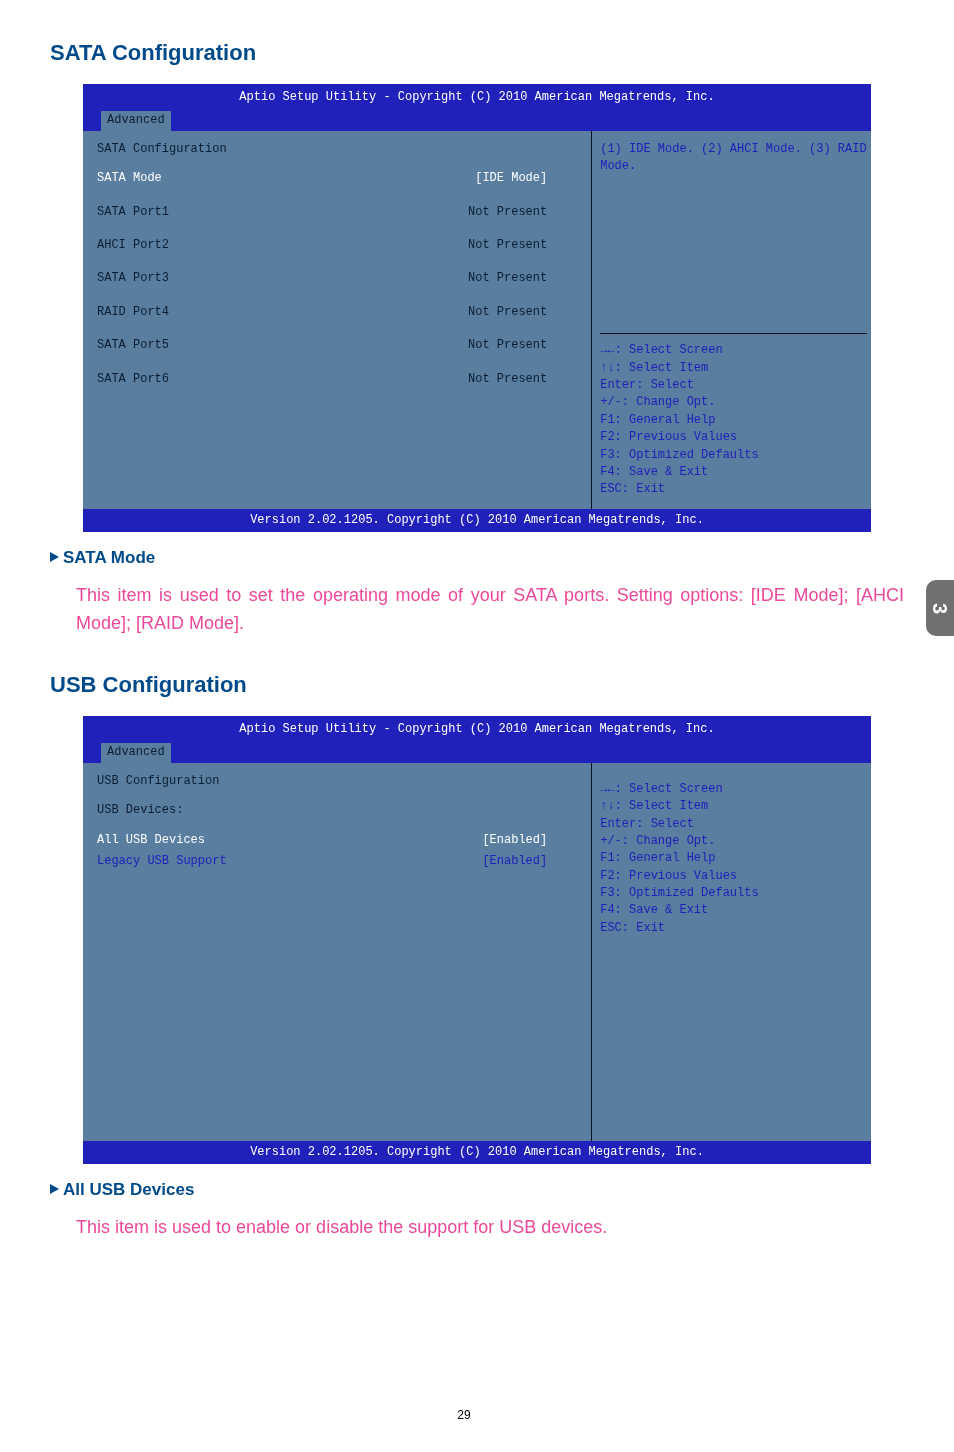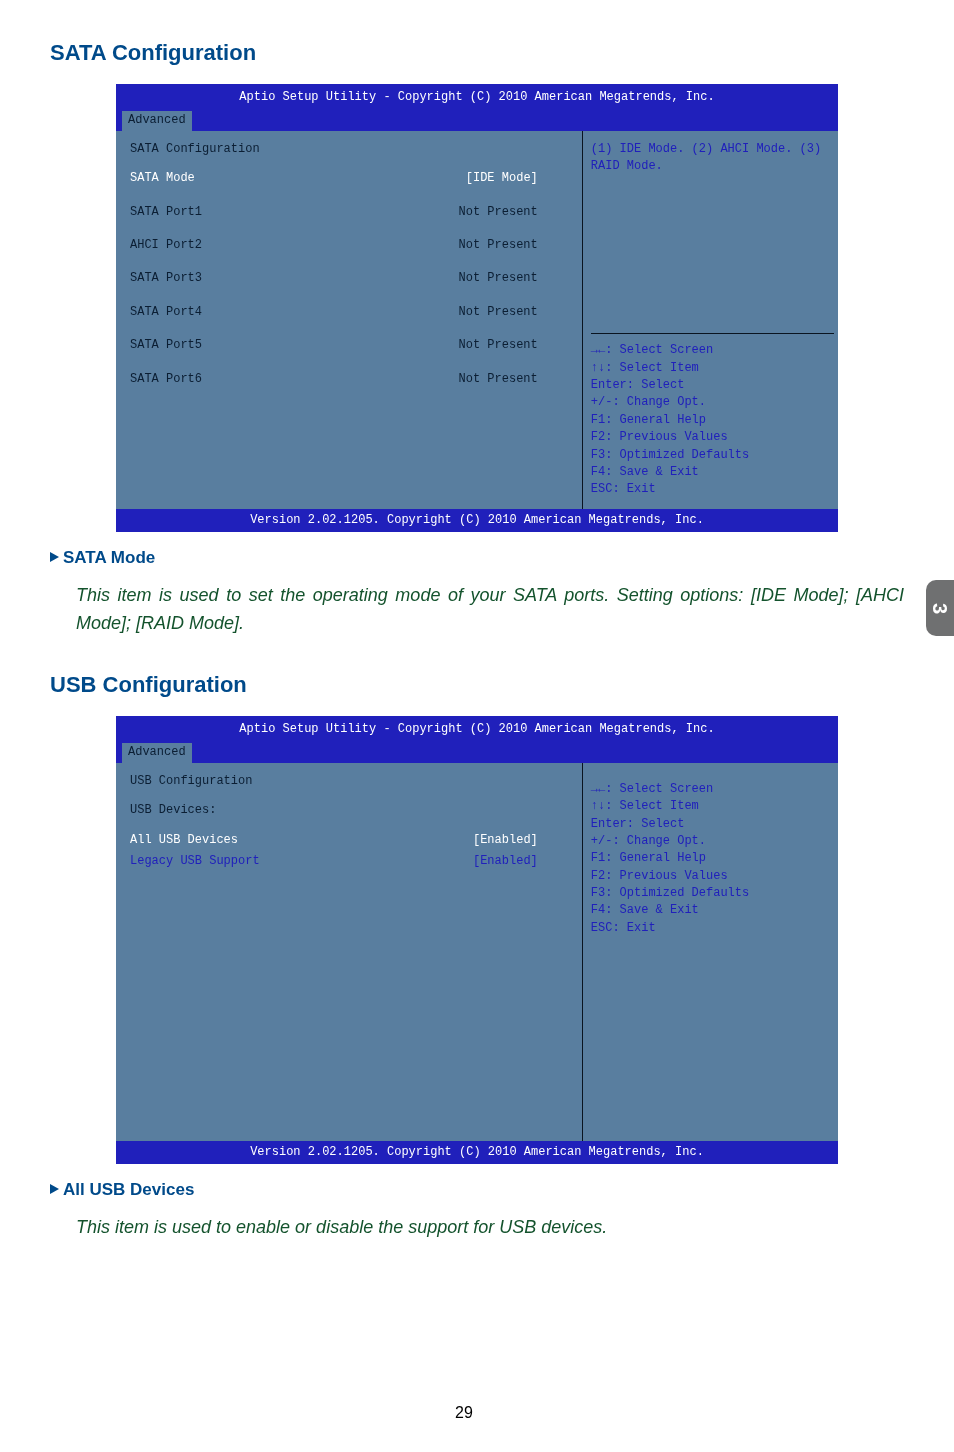--- a/index.html
+++ b/index.html
@@ -13,37 +13,37 @@
   }
   .page {
     padding: 40px 50px 30px 50px;
   }
   .heading {
     color: #004a8a;
     font-size: 22px;
     font-weight: bold;
   }
   .bios-window {
-    width: 722px;
+    width: 788px;
     margin: 18px auto 0 auto;
     font-family: 'Courier New', monospace;
     font-size: 12px;
     line-height: 1.45;
   }
   .bios-header {
     background: #2020bb;
     padding: 3px 6px 0 6px;
   }
   .bios-title { color: #fff; text-align: center; padding: 2px 0 3px; }
   .bios-tab {
     display: inline-block;
     background: #597e9f;
     color: #0b1e33;
     padding: 1px 6px;
-    margin-left: 0;
+    margin-left: 12px;
     margin-top: 2px;
   }
   .bios-body {
     display: flex;
     height: 378px;
   }
   .bios-left {
     flex: 1.8;
     background: #597e9f;
     padding: 10px 14px;
@@ -77,23 +77,22 @@
   .bios-row { display: flex; justify-content: space-between; padding: 0 30px 0 0; margin-bottom: 4px; }
   .bios-row.tight { margin-bottom: 0; }
   .dark { color: #0b1e33; }
   .white { color: #fff; }
   .blue-txt { color: #2020bb; }
   .sp { height: 12px; }
   .para {
     font-size: 18px;
     line-height: 1.55;
     margin-top: 14px;
-    color: #14532d;
+    color: #ec4899;
     text-align: justify;
-    font-style: italic;
   }
   .sub-heading {
     color: #004a8a;
     font-weight: bold;
     font-size: 17px;
     margin-top: 16px;
   }
   .sub-heading .arrow {
     display: inline-block;
     width: 0; height: 0;
@@ -117,21 +116,21 @@
     border-radius: 10px 0 0 10px;
     font-size: 20px;
     font-weight: bold;
     display: flex;
     align-items: center;
     justify-content: center;
   }
   .page-tab span { transform: rotate(90deg); display: inline-block; }
   .page-num {
     text-align: center;
-    font-size: 16px;
+    font-size: 12px;
     position: absolute;
     bottom: 30px;
     width: 928px;
     left: 0;
   }
   .kb-arrows::before { content: "\2192\2190"; }
   .ud-arrows::before { content: "\2191\2193"; }
 </style>
 </head>
 <body>
@@ -163,21 +162,21 @@
             <span class="dark">AHCI Port2</span>
             <span class="dark">Not Present</span>
           </div>
         <div class="sp"></div>
         <div class="bios-row">
             <span class="dark">SATA Port3</span>
             <span class="dark">Not Present</span>
           </div>
         <div class="sp"></div>
         <div class="bios-row">
-            <span class="dark">SATA Port4</span>
+            <span class="dark">RAID Port4</span>
             <span class="dark">Not Present</span>
           </div>
         <div class="sp"></div>
         <div class="bios-row">
             <span class="dark">SATA Port5</span>
             <span class="dark">Not Present</span>
           </div>
         <div class="sp"></div>
         <div class="bios-row">
             <span class="dark">SATA Port6</span>

